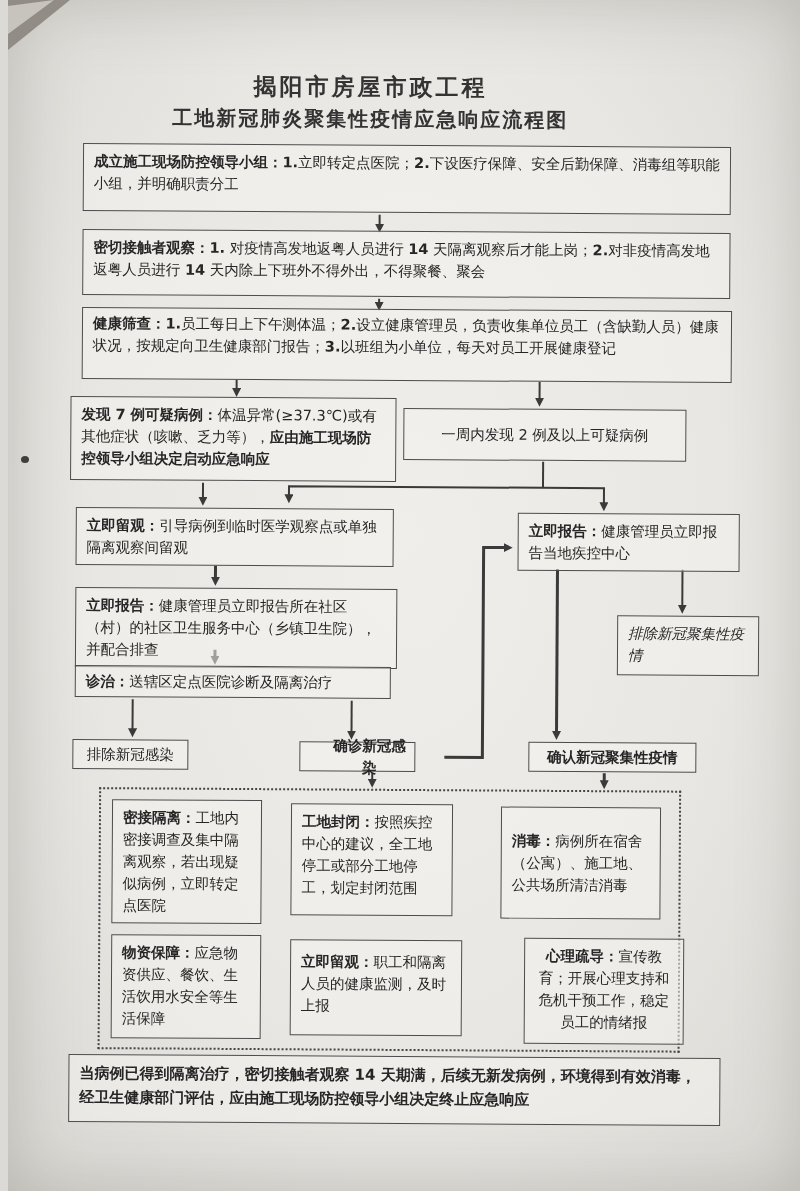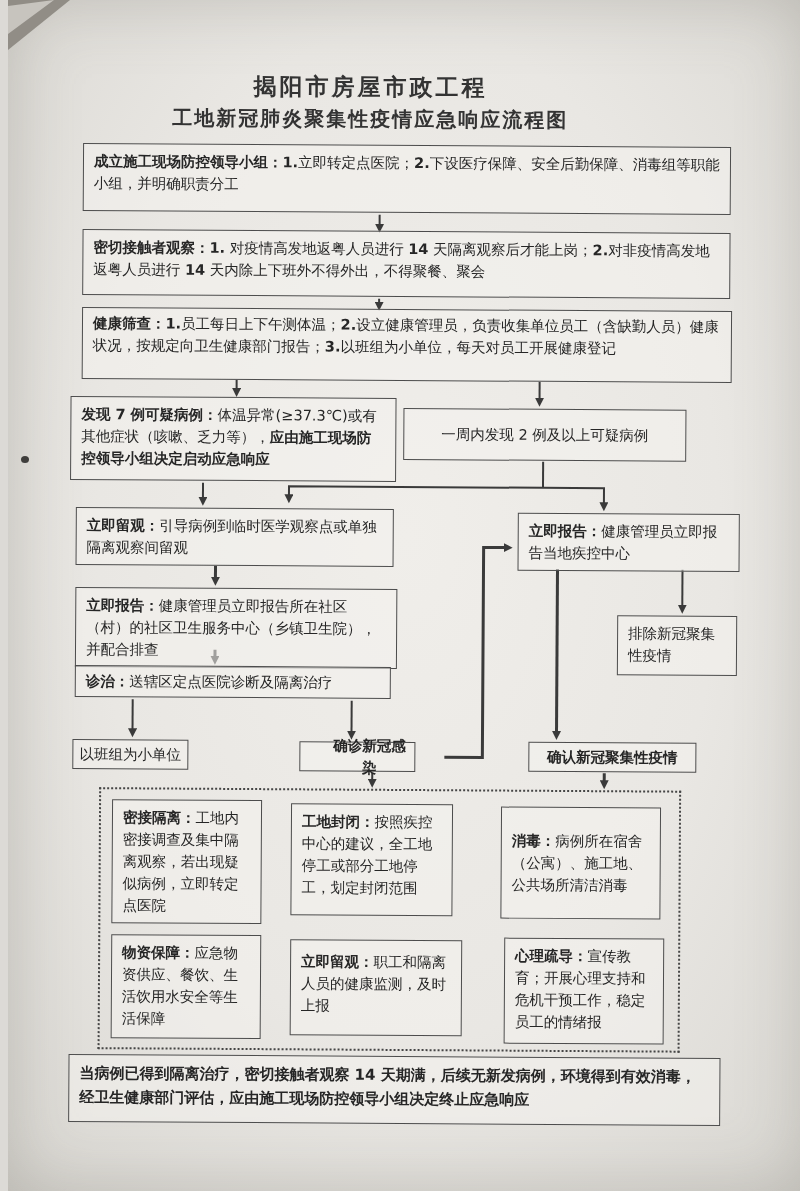--- a/index.html
+++ b/index.html
@@ -104,43 +104,43 @@
     <div class="box" style="left:64px;top:398px;width:326px;min-height:84px;"><span class="seg-b">发现 7 例可疑病例：</span><span>体温异常(≥37.3℃)或有其他症状（咳嗽、乏力等），</span><span class="seg-b">应由施工现场防控领导小组决定启动应急响应</span></div>
 
     <div class="box center" style="left:397px;top:408px;width:283px;height:52px;">一周内发现 2 例及以上可疑病例</div>
 
     <div class="box" style="left:70px;top:509px;width:318px;min-height:56px;"><span class="seg-b">立即留观：</span><span>引导病例到临时医学观察点或单独隔离观察间留观</span></div>
 
     <div class="box" style="left:512px;top:512px;width:222px;min-height:54px;"><span class="seg-b">立即报告：</span><span>健康管理员立即报告当地疾控中心</span></div>
 
     <div class="box" style="left:70px;top:589px;width:322px;min-height:60px;"><span class="seg-b">立即报告：</span><span>健康管理员立即报告所在社区（村）的社区卫生服务中心（乡镇卫生院），并配合排查</span></div>
 
-    <div class="box" style="left:612px;top:614px;width:120px;min-height:60px;">排除新冠聚集性疫情</div>
+    <div class="box" style="left:612px;top:614px;width:142px;min-height:60px;font-style:italic;">排除新冠聚集性疫情</div>
 
     <div class="box" style="left:70px;top:667px;width:316px;min-height:32px;padding:4px 10px;"><span class="seg-b">诊治：</span><span>送辖区定点医院诊断及隔离治疗</span></div>
 
-    <div class="box center" style="left:68px;top:741px;width:116px;height:30px;">以班组为小单位</div>
+    <div class="box center" style="left:68px;top:741px;width:116px;height:30px;">排除新冠感染</div>
 
     <div class="box center bold" style="left:295px;top:742px;width:116px;height:30px;padding-left:30px;">确诊新冠感染</div>
 
     <div class="box center bold" style="left:524px;top:741px;width:168px;height:30px;">确认新冠聚集性疫情</div>
 
     <div class="dashedbox" style="left:95px;top:789px;width:582px;height:262px;"></div>
 
     <div class="box" style="left:108px;top:801px;width:150px;min-height:122px;"><span class="seg-b">密接隔离：</span><span>工地内密接调查及集中隔离观察，若出现疑似病例，立即转定点医院</span></div>
 
     <div class="box" style="left:287px;top:804px;width:162px;min-height:112px;"><span class="seg-b">工地封闭：</span><span>按照疾控中心的建议，全工地停工或部分工地停工，划定封闭范围</span></div>
 
     <div class="box" style="left:497px;top:806px;width:160px;min-height:112px;padding-top:22px;"><span class="seg-b">消毒：</span><span>病例所在宿舍（公寓）、施工地、公共场所清洁消毒</span></div>
 
     <div class="box" style="left:108px;top:936px;width:150px;min-height:104px;"><span class="seg-b">物资保障：</span><span>应急物资供应、餐饮、生活饮用水安全等生活保障</span></div>
 
     <div class="box" style="left:287px;top:940px;width:172px;min-height:96px;padding-top:10px;"><span class="seg-b">立即留观：</span><span>职工和隔离人员的健康监测，及时上报</span></div>
 
-    <div class="box" style="left:501px;top:937px;width:160px;min-height:106px;"><span class="seg-b">心理疏导：</span><span>宣传教育；开展心理支持和危机干预工作，稳定员工的情绪报</span></div>
+    <div class="box" style="left:521px;top:937px;width:160px;min-height:106px;text-align:center;"><span class="seg-b">心理疏导：</span><span>宣传教育；开展心理支持和危机干预工作，稳定员工的情绪报</span></div>
 
     <div class="box" style="left:66px;top:1056px;width:652px;min-height:68px;font-size:15px;line-height:1.6;"><span class="seg-b">当病例已得到隔离治疗，密切接触者观察 14 天期满，后续无新发病例，环境得到有效消毒，经卫生健康部门评估，应由施工现场防控领导小组决定终止应急响应</span></div>
 
   </div>
 
   <div class="artifact-corner"></div>
   <div class="artifact-corner-inner"></div>
   <div class="artifact-dot"></div>
 </div>
 

